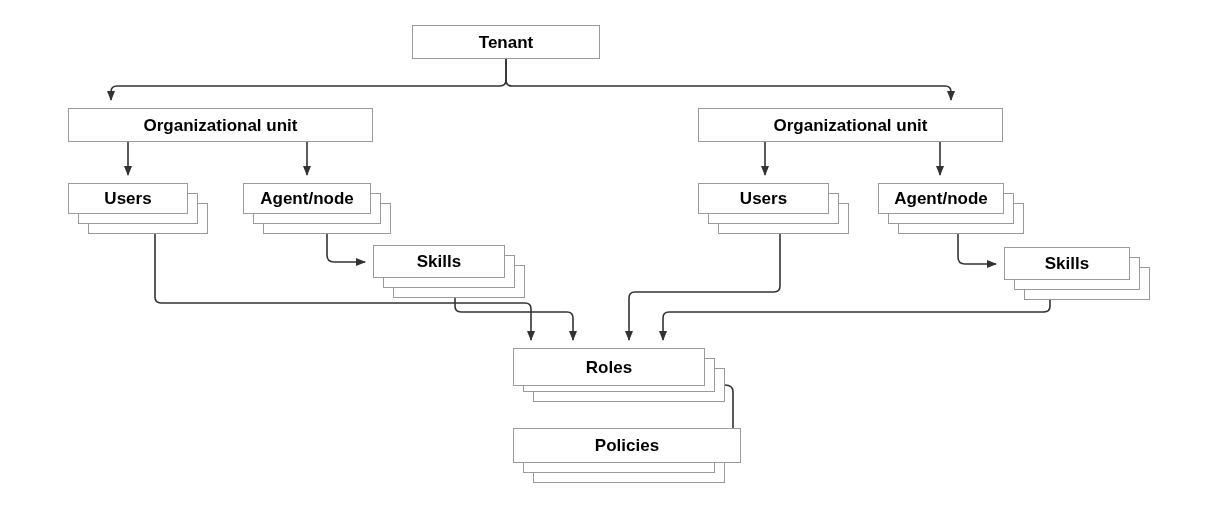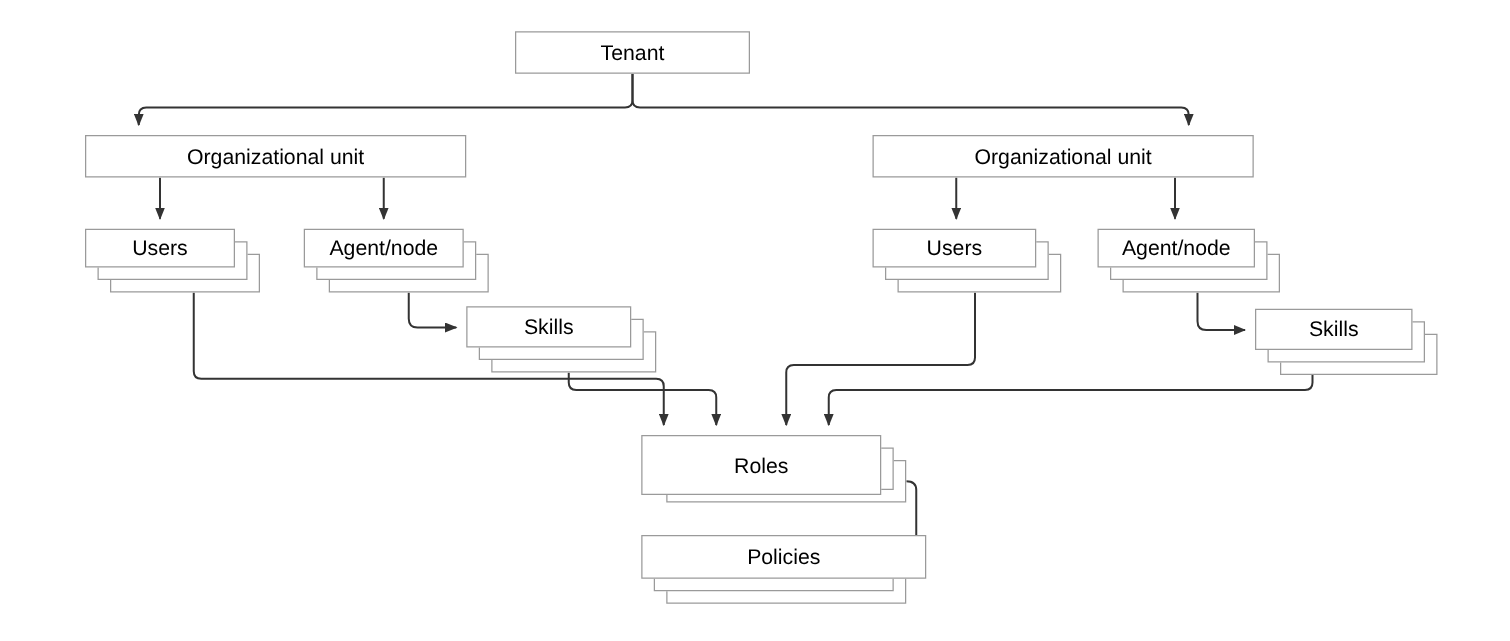--- a/index.html
+++ b/index.html
@@ -43,20 +43,21 @@
     align-items: center;
     justify-content: center;
   }
   .box-label {
     font-family: "Liberation Sans", sans-serif;
     font-size: 17px;
     color: #000000;
     line-height: 1;
     white-space: nowrap;
     text-align: center;
+    font-weight: bold;
   }
 </style>
 </head>
 <body>
 
 <div id="diagram-root">
 
   <svg id="edge-layer" width="1208" height="513" viewBox="0 0 1208 513" xmlns="http://www.w3.org/2000/svg">
     <defs>
       <marker id="arrowhead" markerWidth="10" markerHeight="8" refX="9" refY="4" orient="auto" markerUnits="userSpaceOnUse">
@@ -156,21 +157,21 @@
     <div class="box back" style="left:1024px; top:267px; width:126px; height:33px;"></div>
     <div class="box back" style="left:1014px; top:257px; width:126px; height:33px;"></div>
     <div class="box front" style="left:1004px; top:247px; width:126px; height:33px;">
       <span class="box-label">Skills</span>
     </div>
   </div>
 
   <div class="node">
     <div class="box back" style="left:533px; top:368px; width:192px; height:34px;"></div>
     <div class="box back" style="left:523px; top:358px; width:192px; height:34px;"></div>
-    <div class="box front" style="left:513px; top:348px; width:192px; height:48px;">
+    <div class="box front" style="left:513px; top:348px; width:192px; height:38px;">
       <span class="box-label">Roles</span>
     </div>
   </div>
 
   <div class="node">
     <div class="box back" style="left:533px; top:448px; width:192px; height:35px;"></div>
     <div class="box back" style="left:523px; top:438px; width:192px; height:35px;"></div>
     <div class="box front" style="left:513px; top:428px; width:228px; height:35px;">
       <span class="box-label">Policies</span>
     </div>

